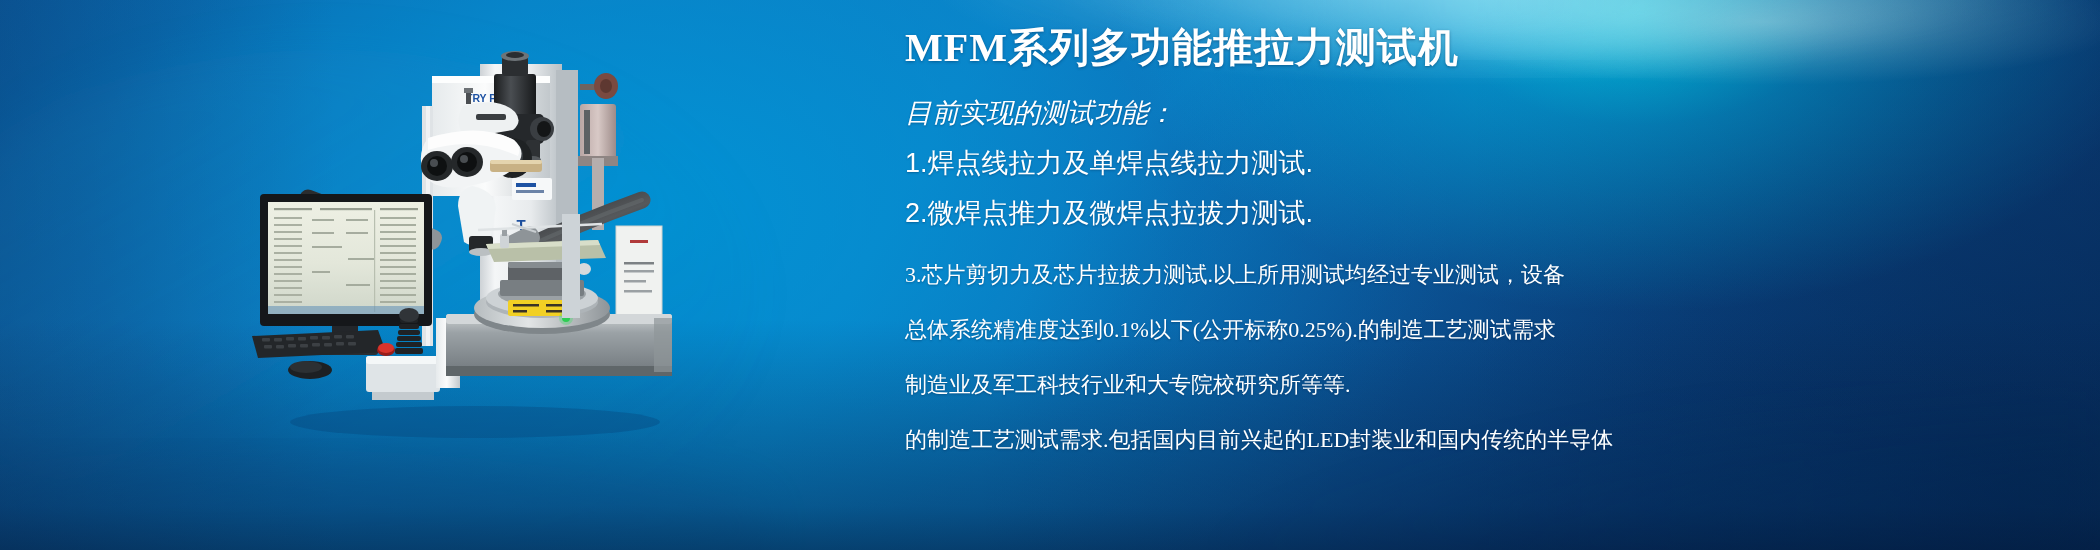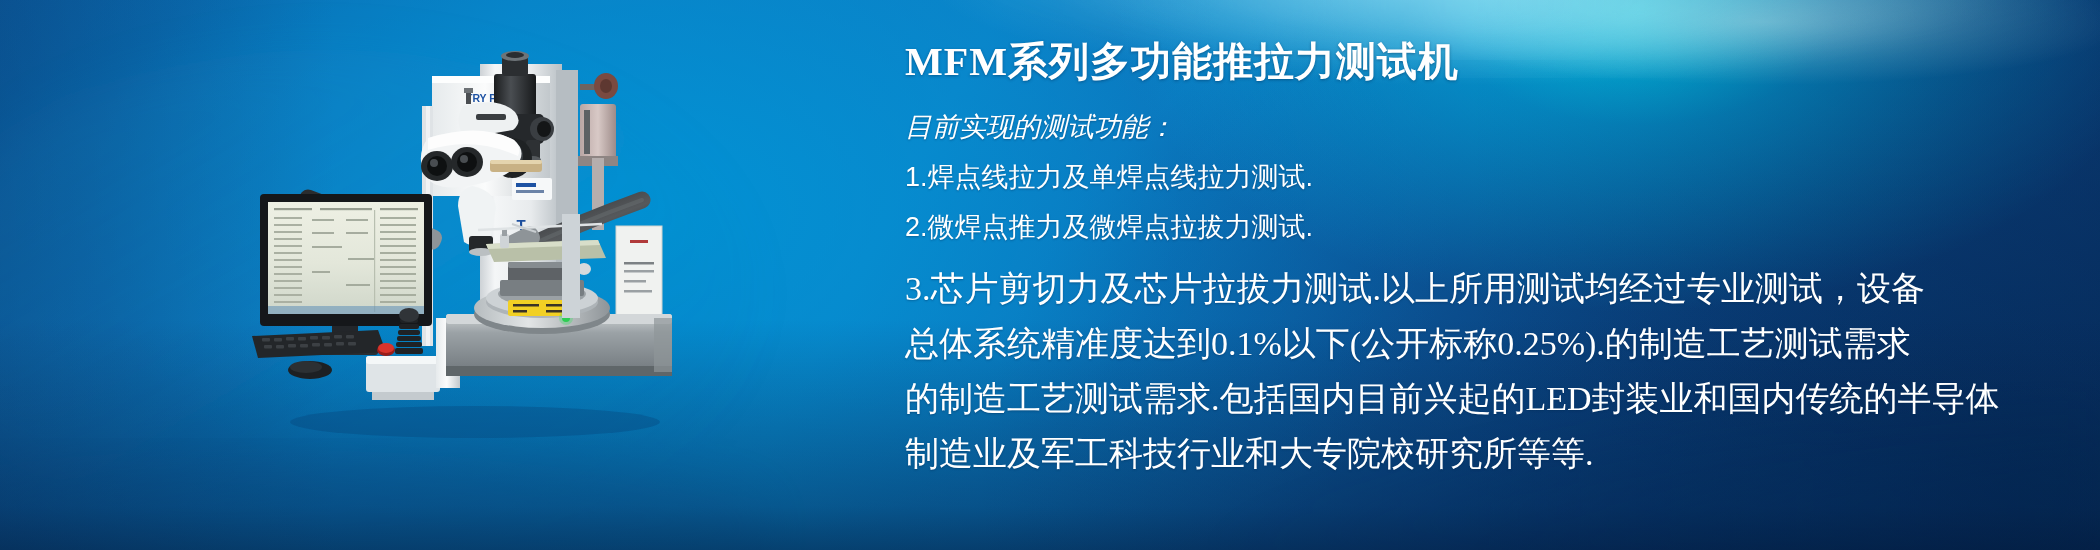--- a/index.html
+++ b/index.html
@@ -47,21 +47,21 @@
   .machine-wrap{
     position:absolute;
     left:250px; top:18px;
     width:430px; height:420px;
   }
   .machine-wrap svg{ display:block; width:100%; height:100%; }
 
   
   .copy{
     position:absolute;
-    left:905px; top:36px;
+    left:905px; top:22px;
     width:1150px;
     color:#ffffff;
   }
   .headline{
     font-family:"Liberation Serif", serif;
     font-weight:bold;
     font-size:40px;
     line-height:52px;
     letter-spacing:1px;
     color:#ffffff;
@@ -78,21 +78,21 @@
   }
   .feat{
     font-family:Liberation Sans, sans-serif;
     font-size:27px;
     line-height:50px;
     text-shadow:0 1px 2px rgba(0,40,80,.4);
     white-space:nowrap;
   }
   .para{
     font-family:"Liberation Serif", serif;
-    font-size:34px;
+    font-size:22px;
     line-height:53px;
     margin-top:10px;
     text-shadow:0 1px 2px rgba(0,40,80,.4);
   }
   .para .ln{ display:block; white-space:nowrap; }
   .para .ln.i2{ margin-top:2px; }
 </style>
 </head>
 <body>
 
@@ -408,18 +408,18 @@
 
     <div class="lead">目前实现的测试功能：</div>
 
     <div class="feat">1.焊点线拉力及单焊点线拉力测试.</div>
 
     <div class="feat">2.微焊点推力及微焊点拉拔力测试.</div>
 
     <div class="para">
       <span class="ln">3.芯片剪切力及芯片拉拔力测试.以上所用测试均经过专业测试，设备</span>
       <span class="ln i2">总体系统精准度达到0.1%以下(公开标称0.25%).的制造工艺测试需求</span>
+      <span class="ln i2">制造业及军工科技行业和大专院校研究所等等.</span>
       <span class="ln i2">的制造工艺测试需求.包括国内目前兴起的LED封装业和国内传统的半导体</span>
-      <span class="ln i2">制造业及军工科技行业和大专院校研究所等等.</span>
     </div>
 
   </div>
 </div>
 
 </body></html>

